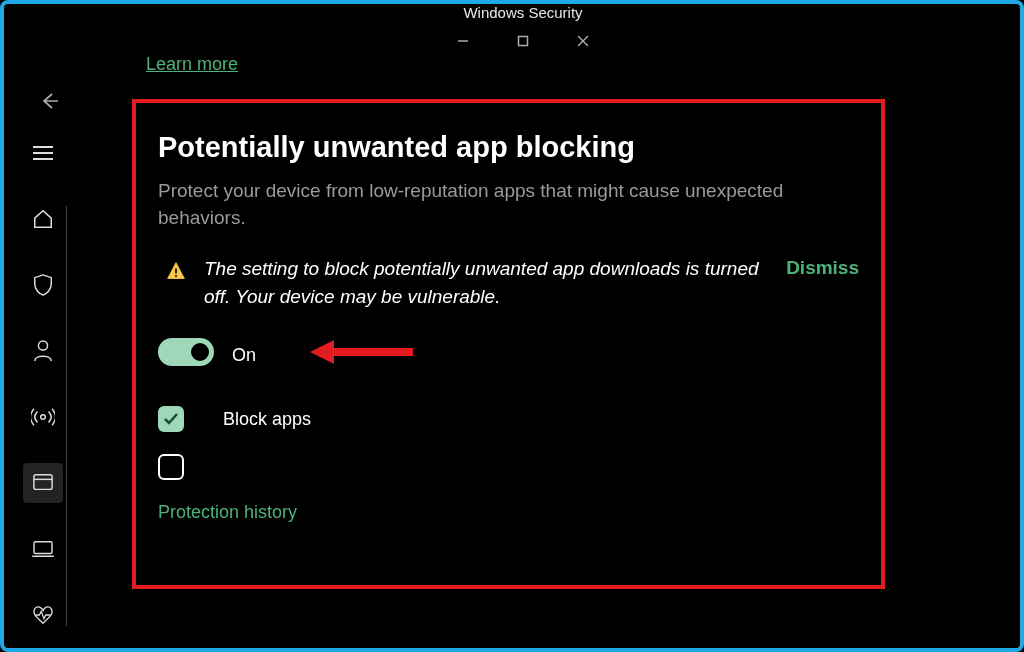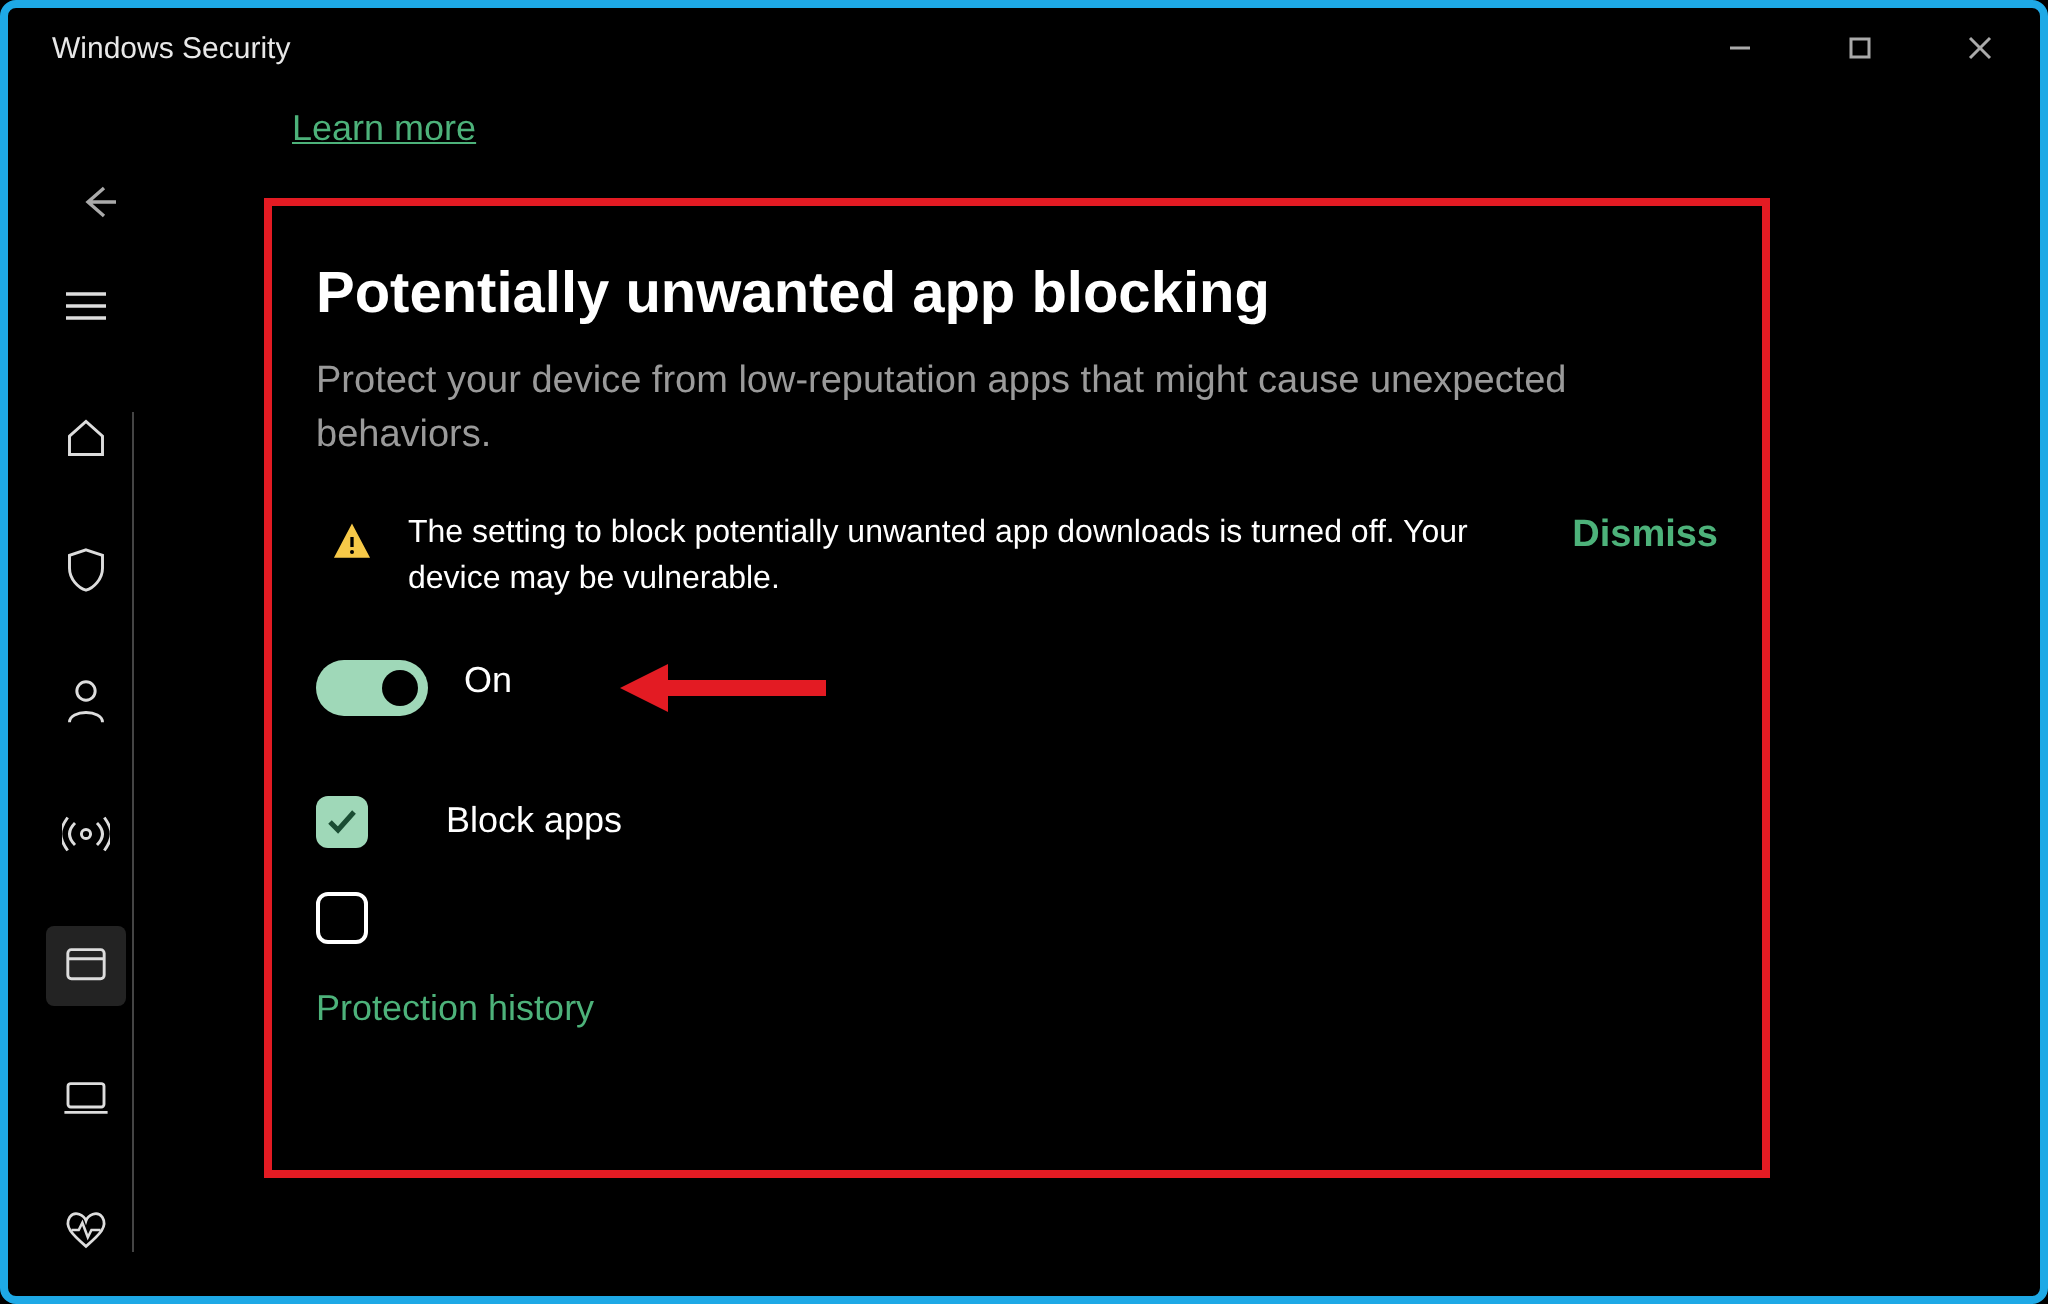--- a/index.html
+++ b/index.html
@@ -15,20 +15,21 @@
     position: relative;
   }
   .titlebar {
     height: 40px;
     display: flex;
     align-items: center;
     justify-content: space-between;
     padding: 0 0 0 22px;
     font-size: 15px;
     color: #e8e8e8;
+    flex-direction: column;
   }
   .titlebar .controls { display: flex; gap: 0; }
   .titlebar .controls .ctl {
     width: 60px; height: 40px;
     display: flex; align-items: center; justify-content: center;
     color: #aaa;
   }
   .learn-row {
     padding: 10px 0 14px 142px;
     font-size: 18px;
@@ -92,36 +93,37 @@
     display: flex;
     align-items: flex-start;
     gap: 18px;
     padding-left: 8px;
     margin-bottom: 28px;
   }
   .warn-icon {
     margin-top: 6px;
   }
   .warn-text {
-    font-size: 16px;
+    font-size: 19px;
     color: #fff;
     line-height: 1.45;
     max-width: 620px;
+    font-style: italic;
   }
   .dismiss {
     color: #4db27a;
     font-size: 19px;
     align-self: flex-start;
     margin-top: 2px;
     margin-left: 4px;
     font-weight: bold;
   }
   .toggle-row {
     display: flex;
-    align-items: flex-start;
+    align-items: flex-end;
     gap: 18px;
     margin-bottom: 40px;
     position: relative;
   }
   .toggle {
     width: 56px; height: 28px;
     background: #9fd8b8;
     border-radius: 14px;
     position: relative;
   }

